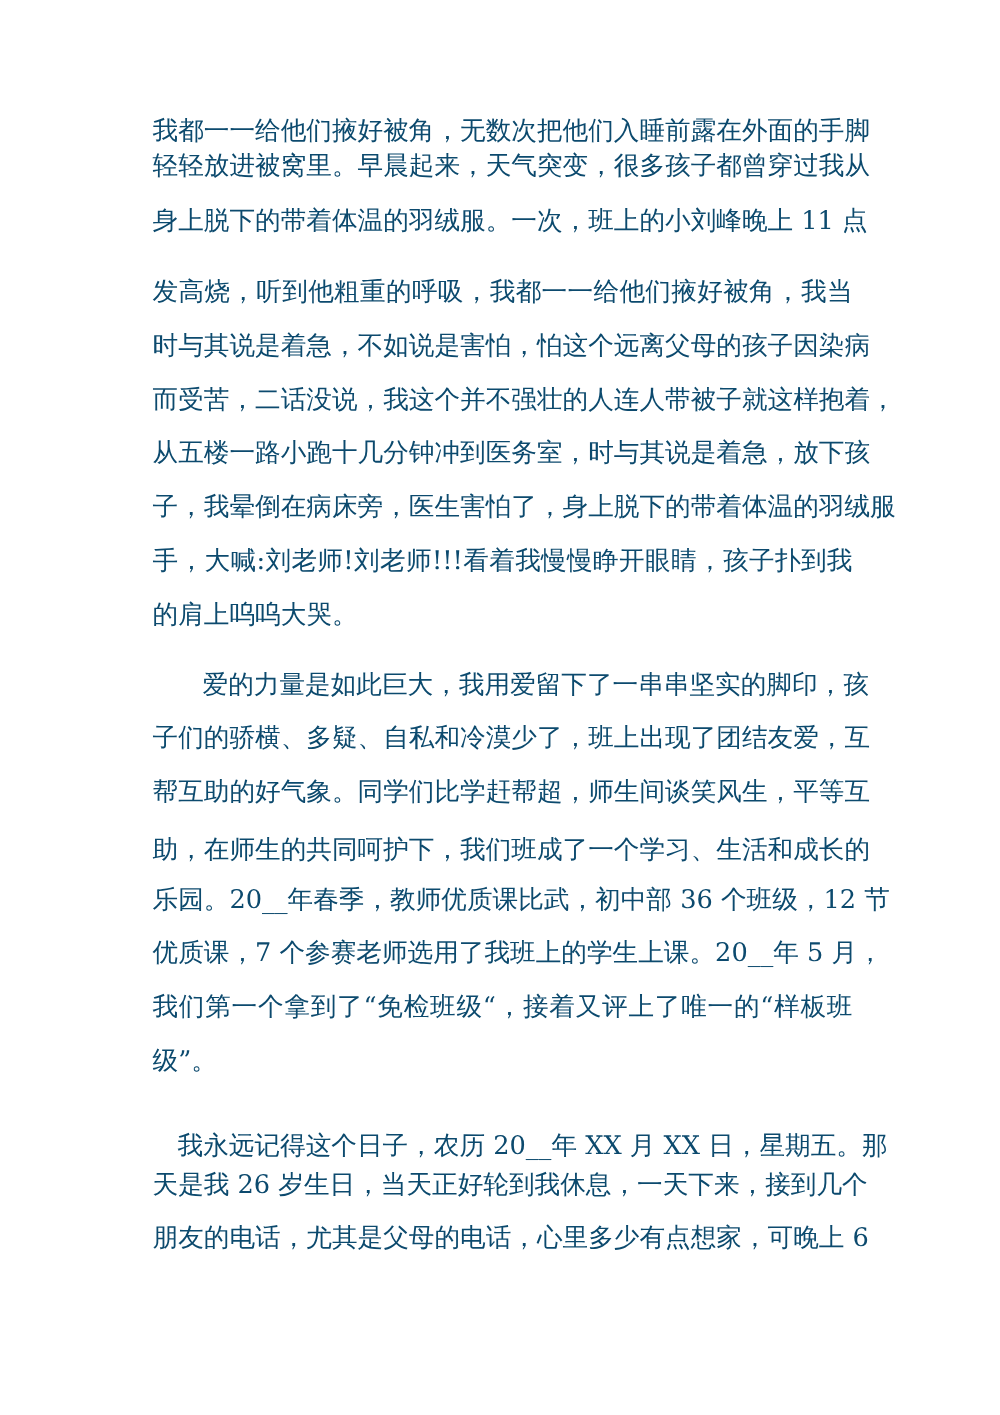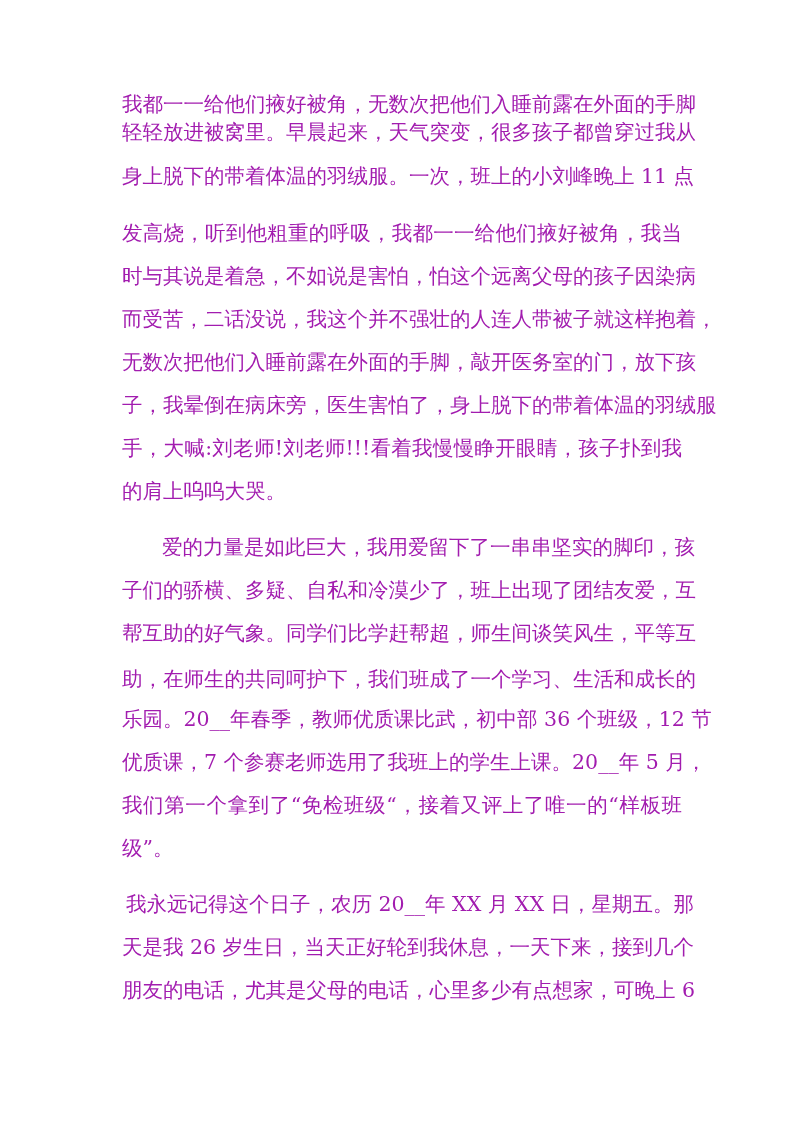--- a/index.html
+++ b/index.html
@@ -6,43 +6,43 @@
   body { width: 800px; height: 1132px; position: relative; overflow: hidden; }
   .page { position: absolute; left: 0; top: 0; width: 800px; height: 1132px; background: #ffffff; }
   .line {
     position: absolute;
     left: 122px;
     width: 560px;
     height: 30px;
     line-height: 30px;
     font-family: "DejaVu Serif", "Liberation Serif", serif;
     font-size: 20.5px;
-    color: #a21caf;
+    color: #0c4a6e;
     white-space: nowrap;
     overflow: visible;
     text-align: justify;
     text-align-last: justify;
   }
   .line.last { text-align-last: left; }
   .indent2 { left: 162px; width: 520px; }
-  .indent1 { left: 126px; width: 540px; }
+  .indent1 { left: 142px; width: 540px; margin-top: 12px; }
 </style>
 </head>
 <body>
 
 <div class="page">
 
   <div>
     <div class="line" style="top:89px">我都一一给他们掖好被角，无数次把他们入睡前露在外面的手脚</div>
     <div class="line" style="top:117px">轻轻放进被窝里。早晨起来，天气突变，很多孩子都曾穿过我从</div>
     <div class="line" style="top:161px">身上脱下的带着体温的羽绒服。一次，班上的小刘峰晚上 11 点</div>
     <div class="line" style="top:218px">发高烧，听到他粗重的呼吸，我都一一给他们掖好被角，我当</div>
     <div class="line" style="top:261px">时与其说是着急，不如说是害怕，怕这个远离父母的孩子因染病</div>
     <div class="line" style="top:304px">而受苦，二话没说，我这个并不强壮的人连人带被子就这样抱着，</div>
-    <div class="line" style="top:347px">无数次把他们入睡前露在外面的手脚，敲开医务室的门，放下孩</div>
+    <div class="line" style="top:347px">从五楼一路小跑十几分钟冲到医务室，时与其说是着急，放下孩</div>
     <div class="line" style="top:390px">子，我晕倒在病床旁，医生害怕了，身上脱下的带着体温的羽绒服</div>
     <div class="line" style="top:433px">手，大喊:刘老师!刘老师!!!看着我慢慢睁开眼睛，孩子扑到我</div>
     <div class="line last" style="top:476px">的肩上呜呜大哭。</div>
   </div>
 
   <div>
     <div class="line indent2" style="top:532px">爱的力量是如此巨大，我用爱留下了一串串坚实的脚印，孩</div>
     <div class="line" style="top:575px">子们的骄横、多疑、自私和冷漠少了，班上出现了团结友爱，互</div>
     <div class="line" style="top:618px">帮互助的好气象。同学们比学赶帮超，师生间谈笑风生，平等互</div>
     <div class="line" style="top:664px">助，在师生的共同呵护下，我们班成了一个学习、生活和成长的</div>

